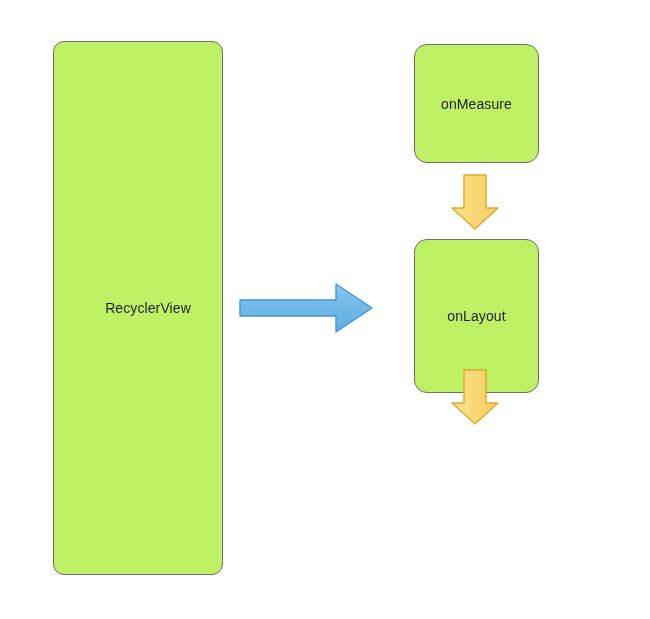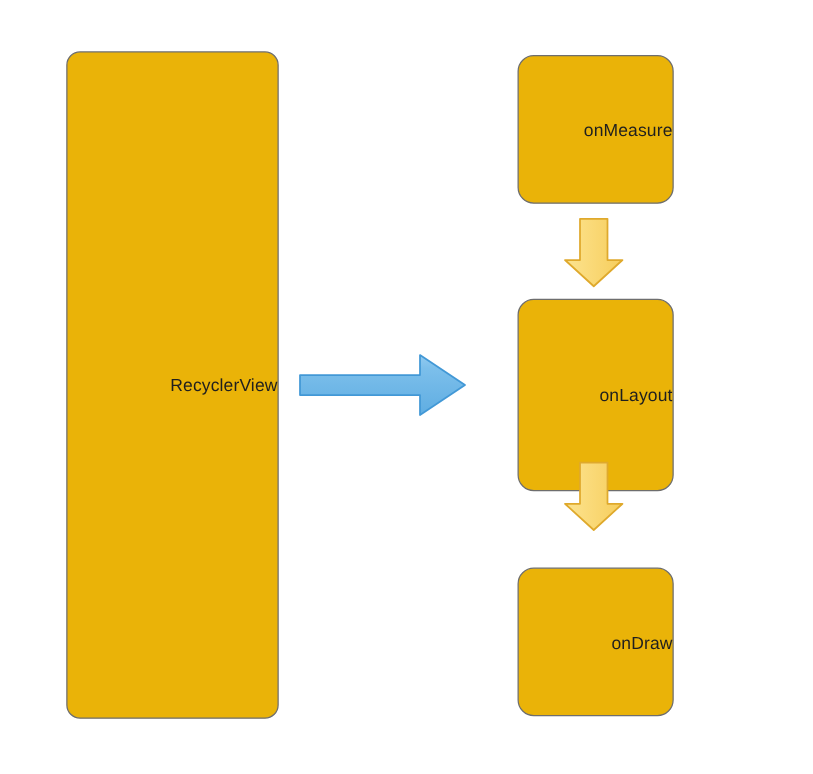--- a/index.html
+++ b/index.html
@@ -21,26 +21,26 @@
     top: 0;
     width: 650px;
     height: 619px;
     background: #ffffff;
   }
 
   
   .node {
     position: absolute;
     box-sizing: border-box;
-    background: #eab308;
+    background: #bef264;
     border: 1px solid #6e6e6e;
     border-radius: 13px;
     display: flex;
     align-items: center;
-    justify-content: flex-end;
+    justify-content: center;
   }
   .node .node-label {
     font-family: "Liberation Sans", sans-serif;
     font-size: 14px;
     line-height: 1;
     color: #1f1f1f;
     letter-spacing: 0.1px;
     white-space: nowrap;
     user-select: none;
   }
@@ -142,17 +142,14 @@
     <defs>
       <linearGradient id="yellowGradB" x1="0" y1="0" x2="1" y2="0">
         <stop offset="0%" stop-color="#fae392"></stop>
         <stop offset="30%" stop-color="#fbdd80"></stop>
         <stop offset="100%" stop-color="#f6cd5c"></stop>
       </linearGradient>
     </defs>
     <path d="M 16 3 L 38 3 L 38 36 L 50 36 L 27 57 L 4 36 L 16 36 Z" fill="url(#yellowGradB)" stroke="#dfa92c" stroke-width="1.4" stroke-linejoin="round"></path>
   </svg>
 
-  <div class="node" id="node-ondraw">
-    <span class="node-label">onDraw</span>
-  </div>
 
 </div>
 
 </body></html>

